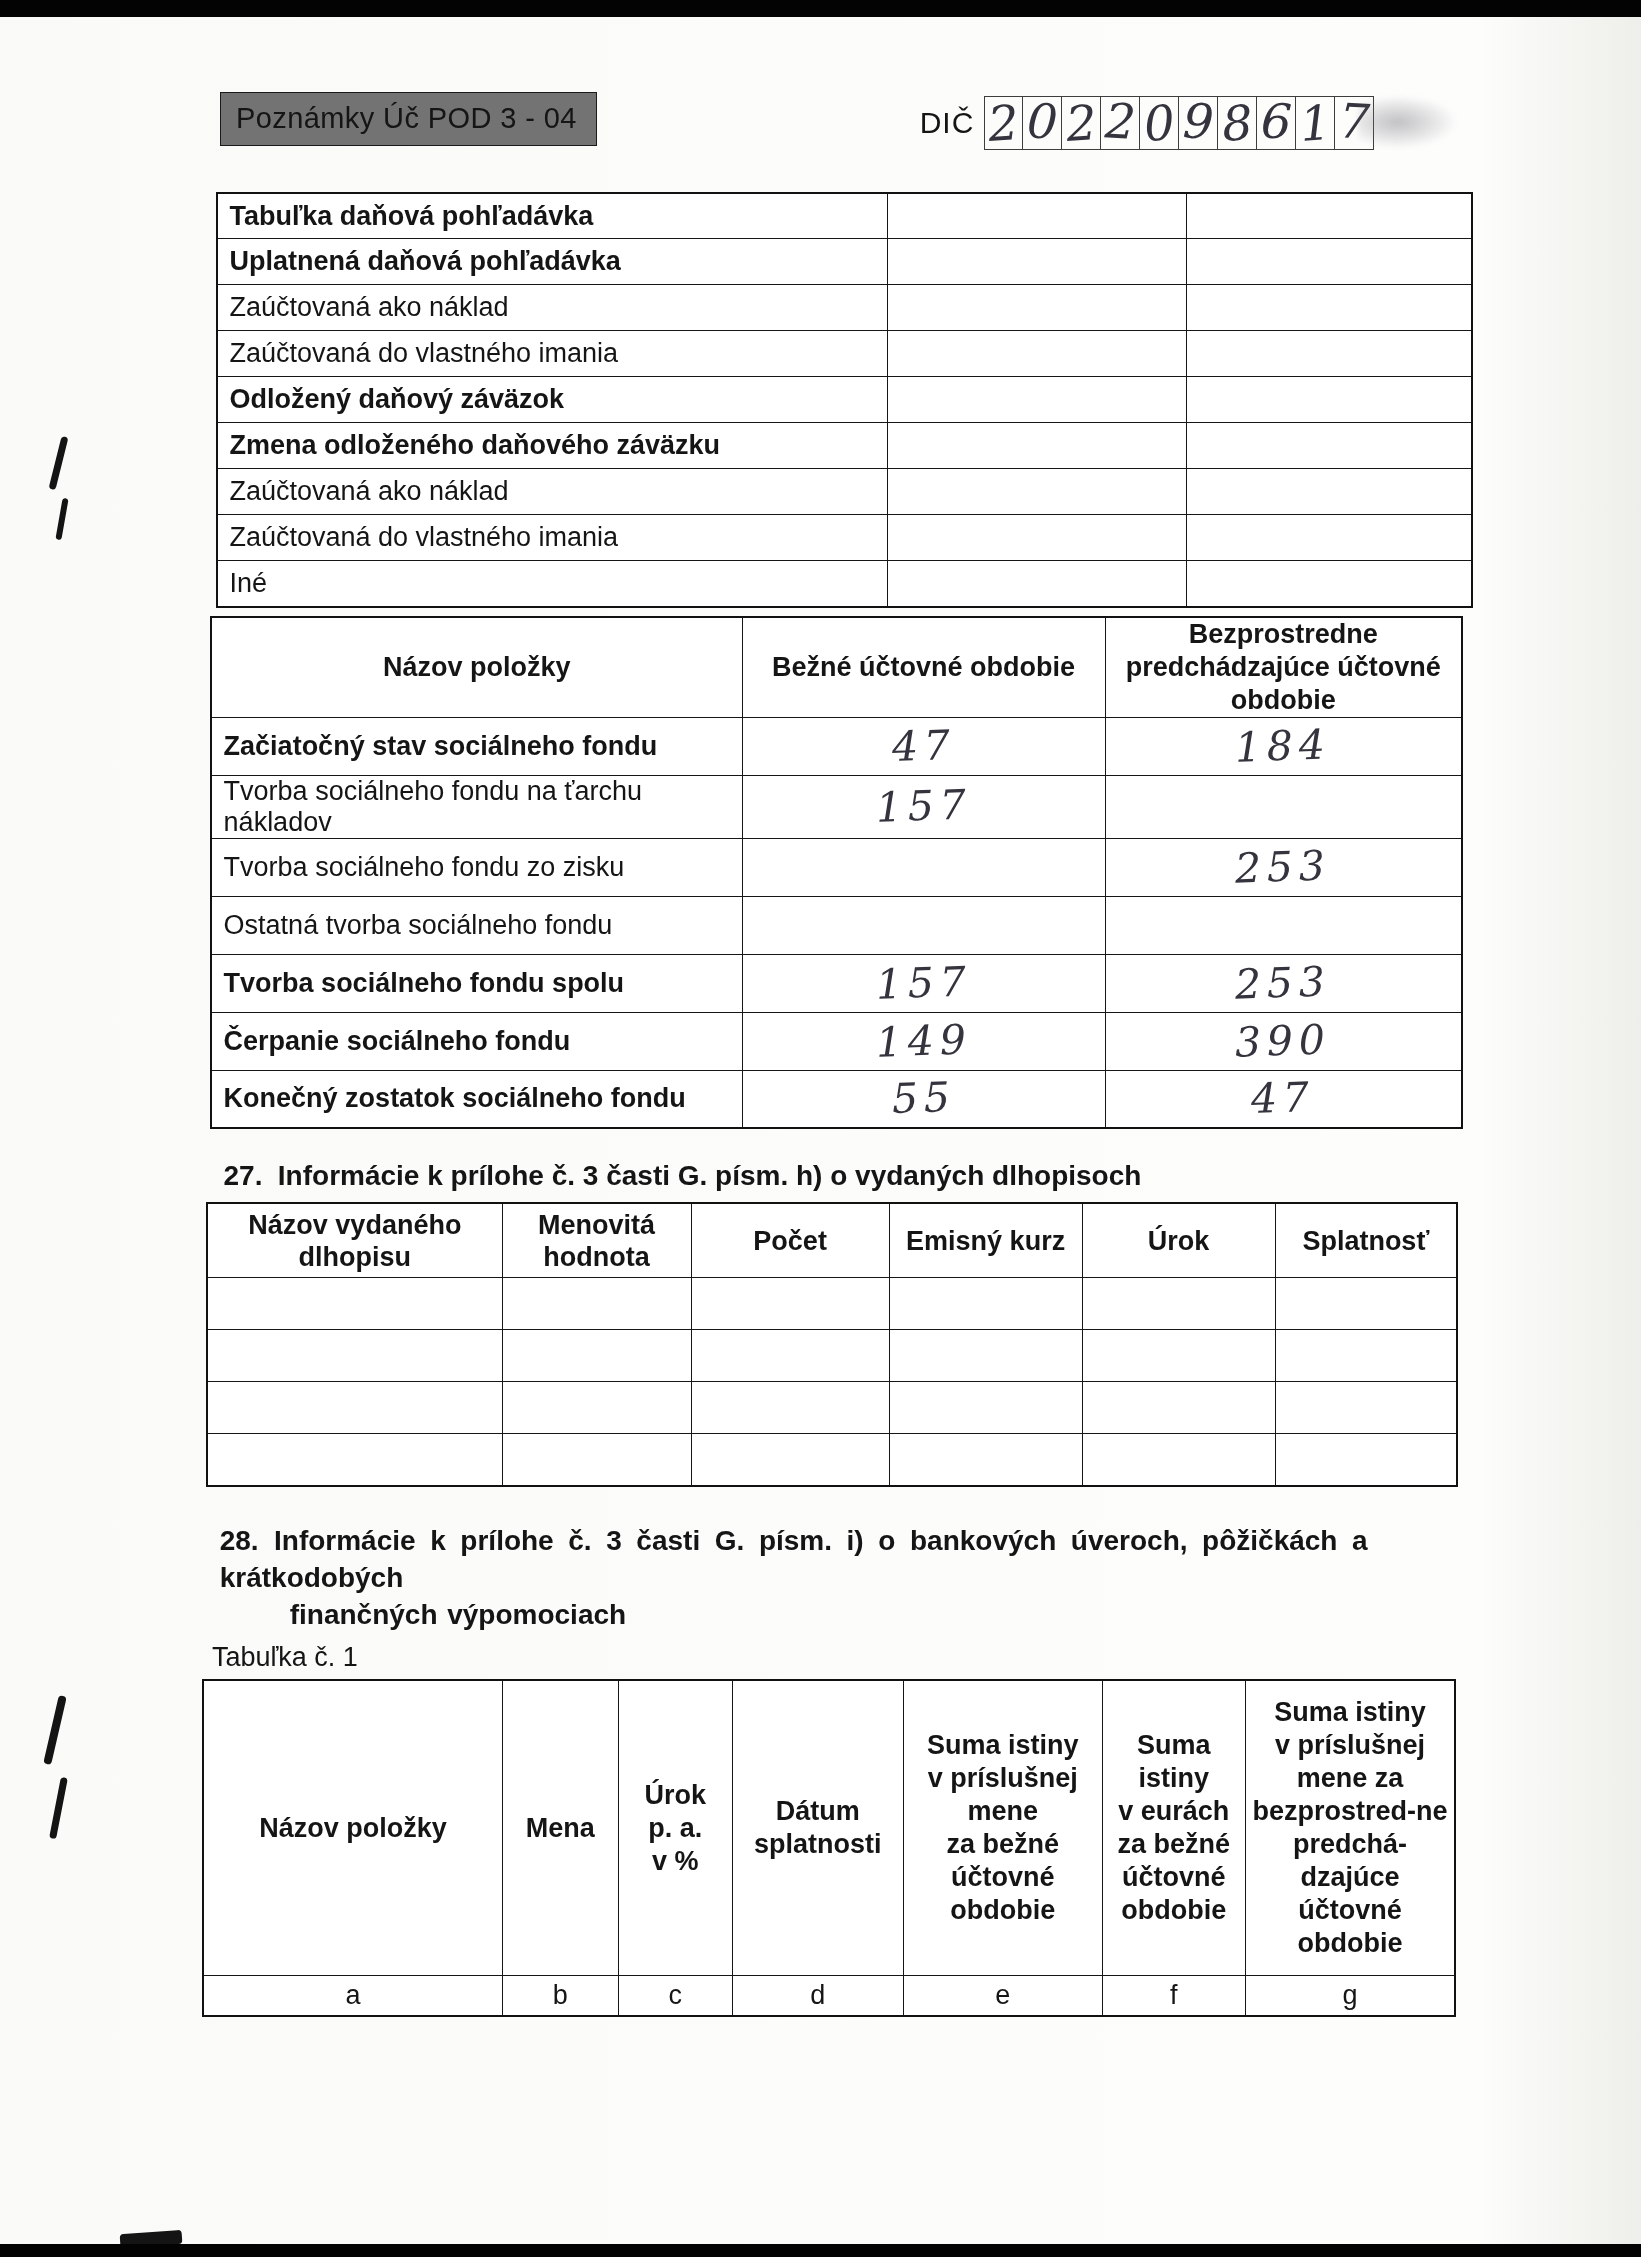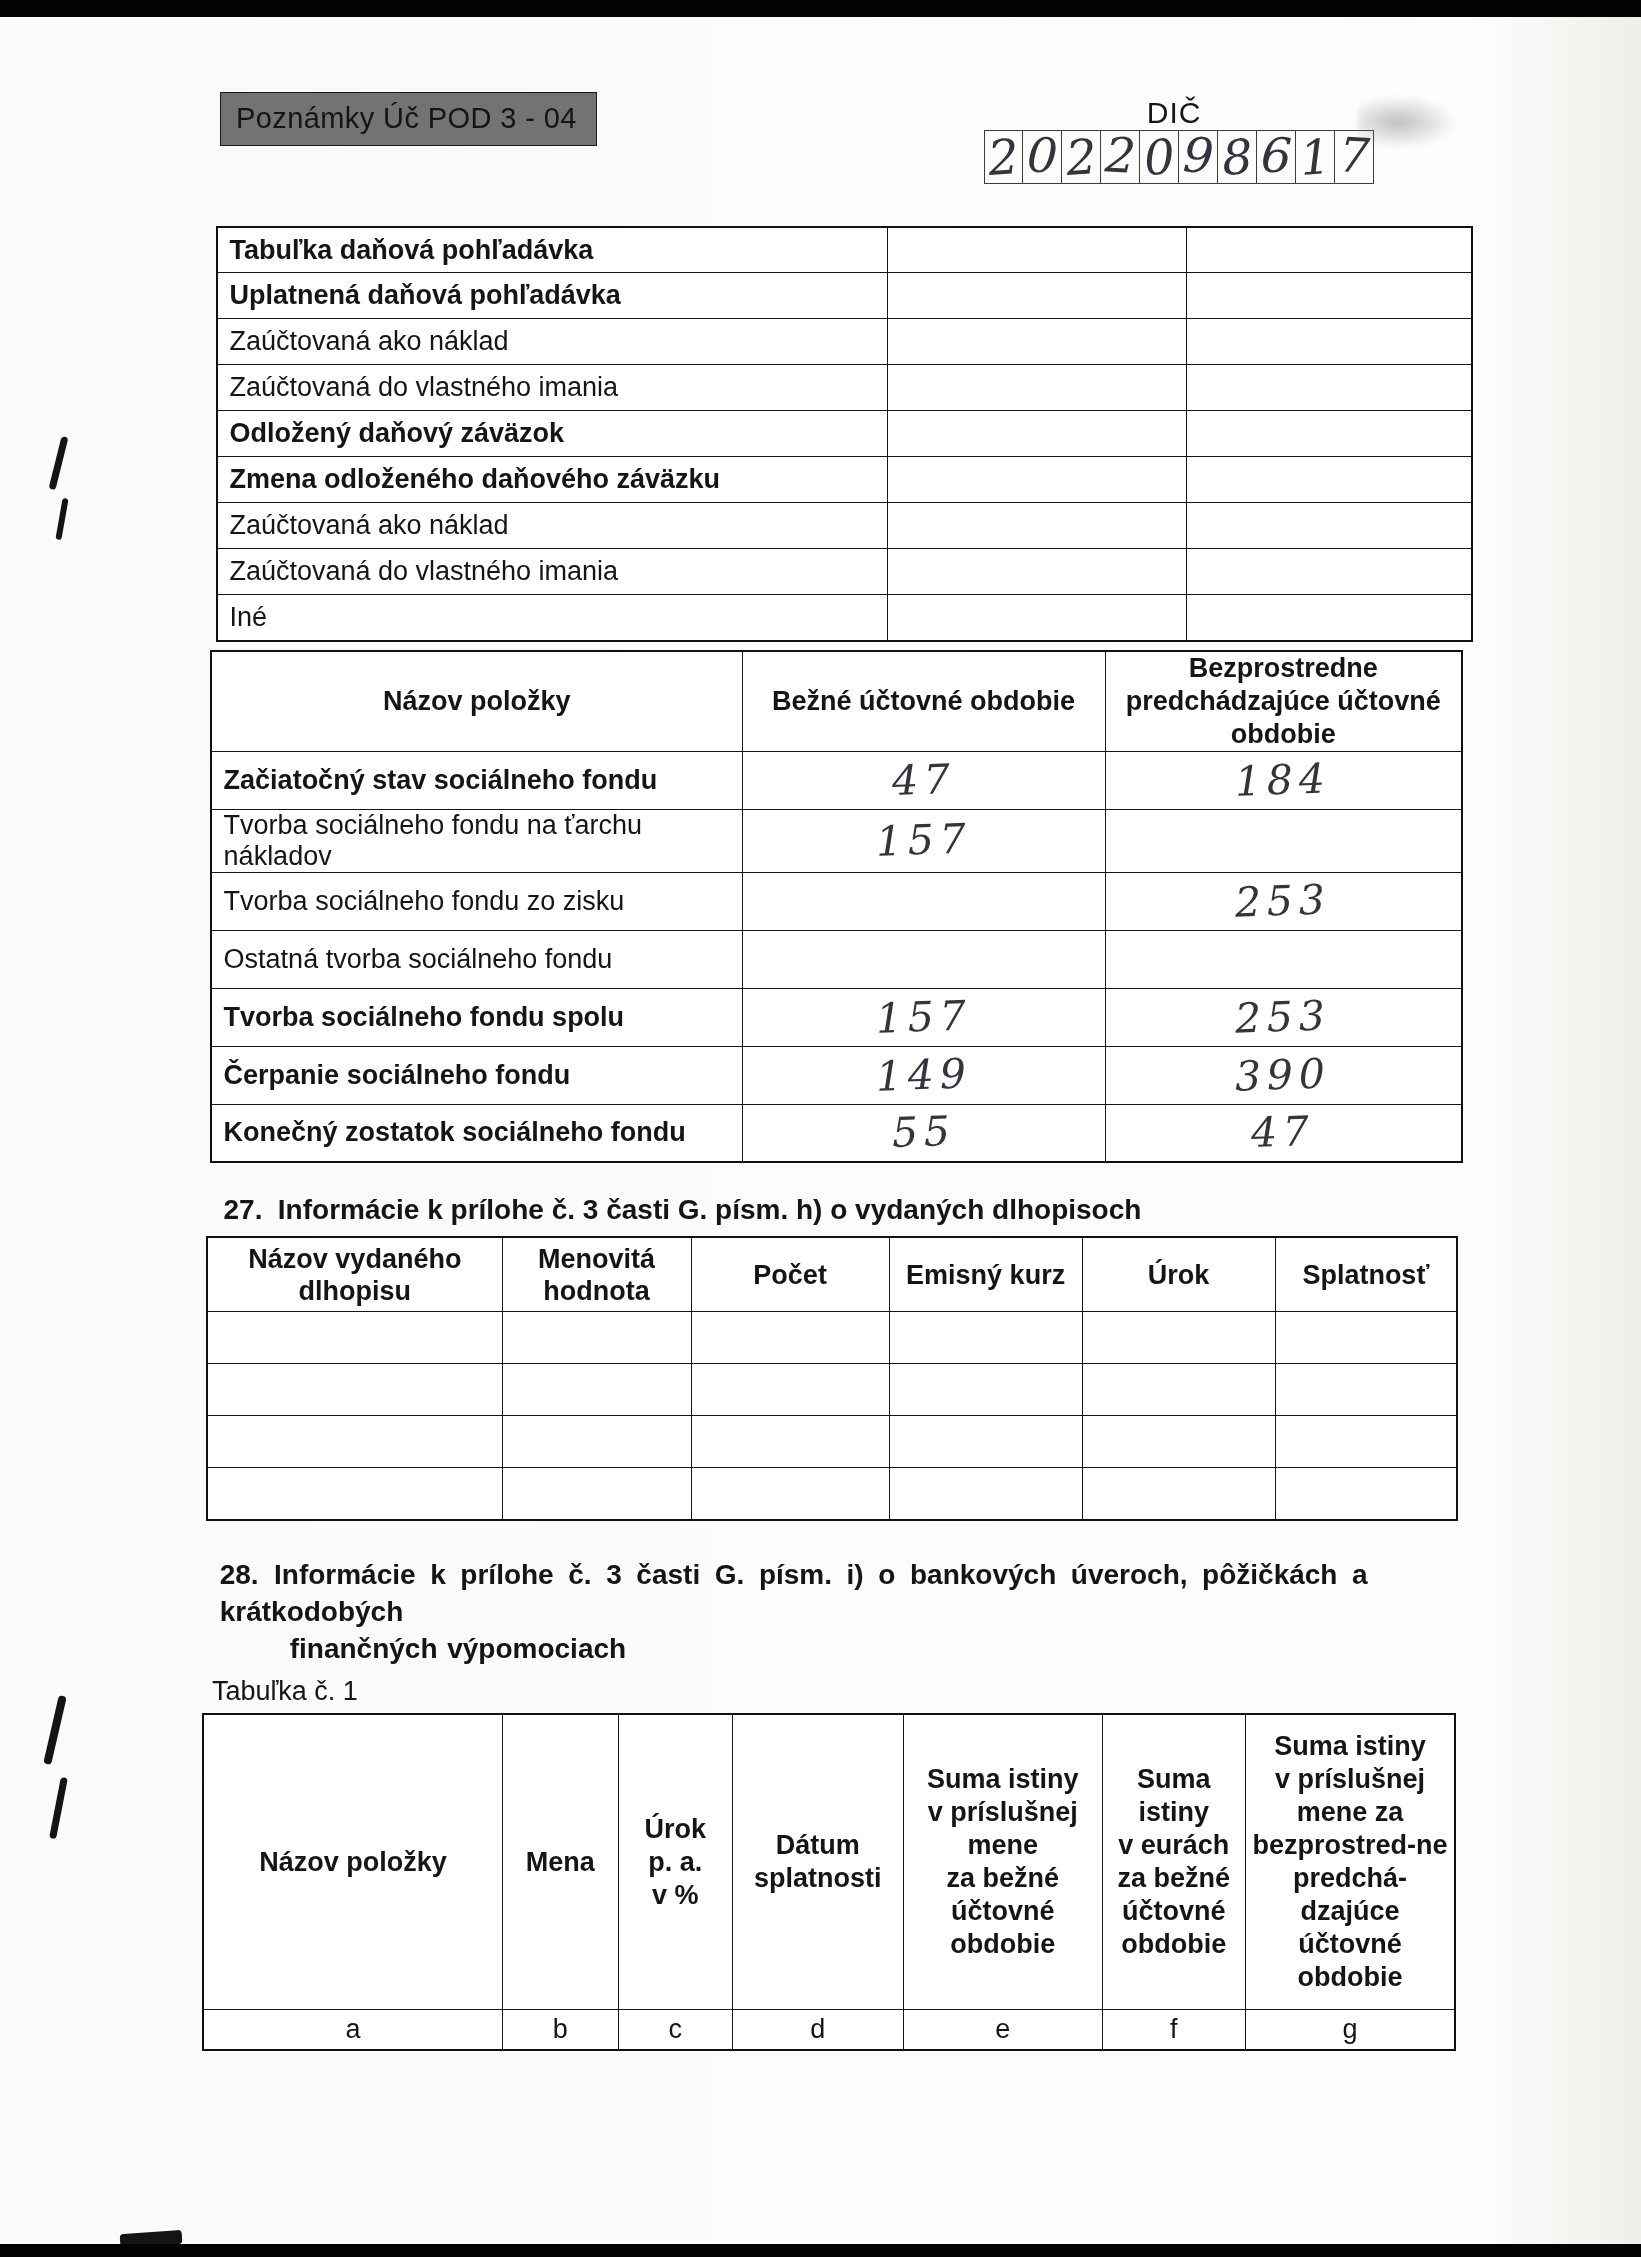--- a/index.html
+++ b/index.html
@@ -20,21 +20,21 @@
   .a4 { left:55px; top:1777px; width:6.8px; height:62px; transform:rotate(11deg); }
   .a5 { left:120px; top:2232px; width:62px; height:13.5px; transform:rotate(-4deg); }
   .smudge { position:absolute; left:1358px; top:95px; width:100px; height:54px;
     background:radial-gradient(ellipse at 40% 50%, rgba(120,120,126,.45), rgba(120,120,126,0) 70%);
     filter:blur(2.9px); z-index:3; }
 
   .content { position:absolute; left:210px; top:92px; width:1257px; }
 
   .header-row { display:flex; align-items:flex-start; }
   .form-box { border:1.9px solid #1a1a1a; padding:8.7px 19.3px 10.6px 15.4px; font-size:29px; letter-spacing:0.4px; margin-left:9.7px; background:#737373; }
-  .dic-group { display:flex; align-items:center; margin-left:auto; margin-right:93px; margin-top:3.9px;flex-direction:column; }
+  .dic-group { display:flex; align-items:center; margin-left:auto; margin-right:93px; margin-top:3.9px; }
   .dic-label { font-size:30px; margin-right:9.7px; letter-spacing:1px; }
   .dic-cells { display:flex; }
   .dic-cell { width:39px; height:54px; border:1.9px solid #3d3d3d; border-left:none;
     display:flex; align-items:flex-end; justify-content:center; overflow:visible; }
   .dic-cell:first-child { border-left:1.9px solid #3d3d3d; }
 
   .hw { font-family:"DejaVu Serif",serif; font-style:italic; color:#35343e; display:inline-block; }
   .dic-digit { font-size:48px; line-height:52px; transform:rotate(-4deg); }
   .dic-cell:nth-child(even) .dic-digit { transform:rotate(3deg) translateY(-1.9px); }
 

